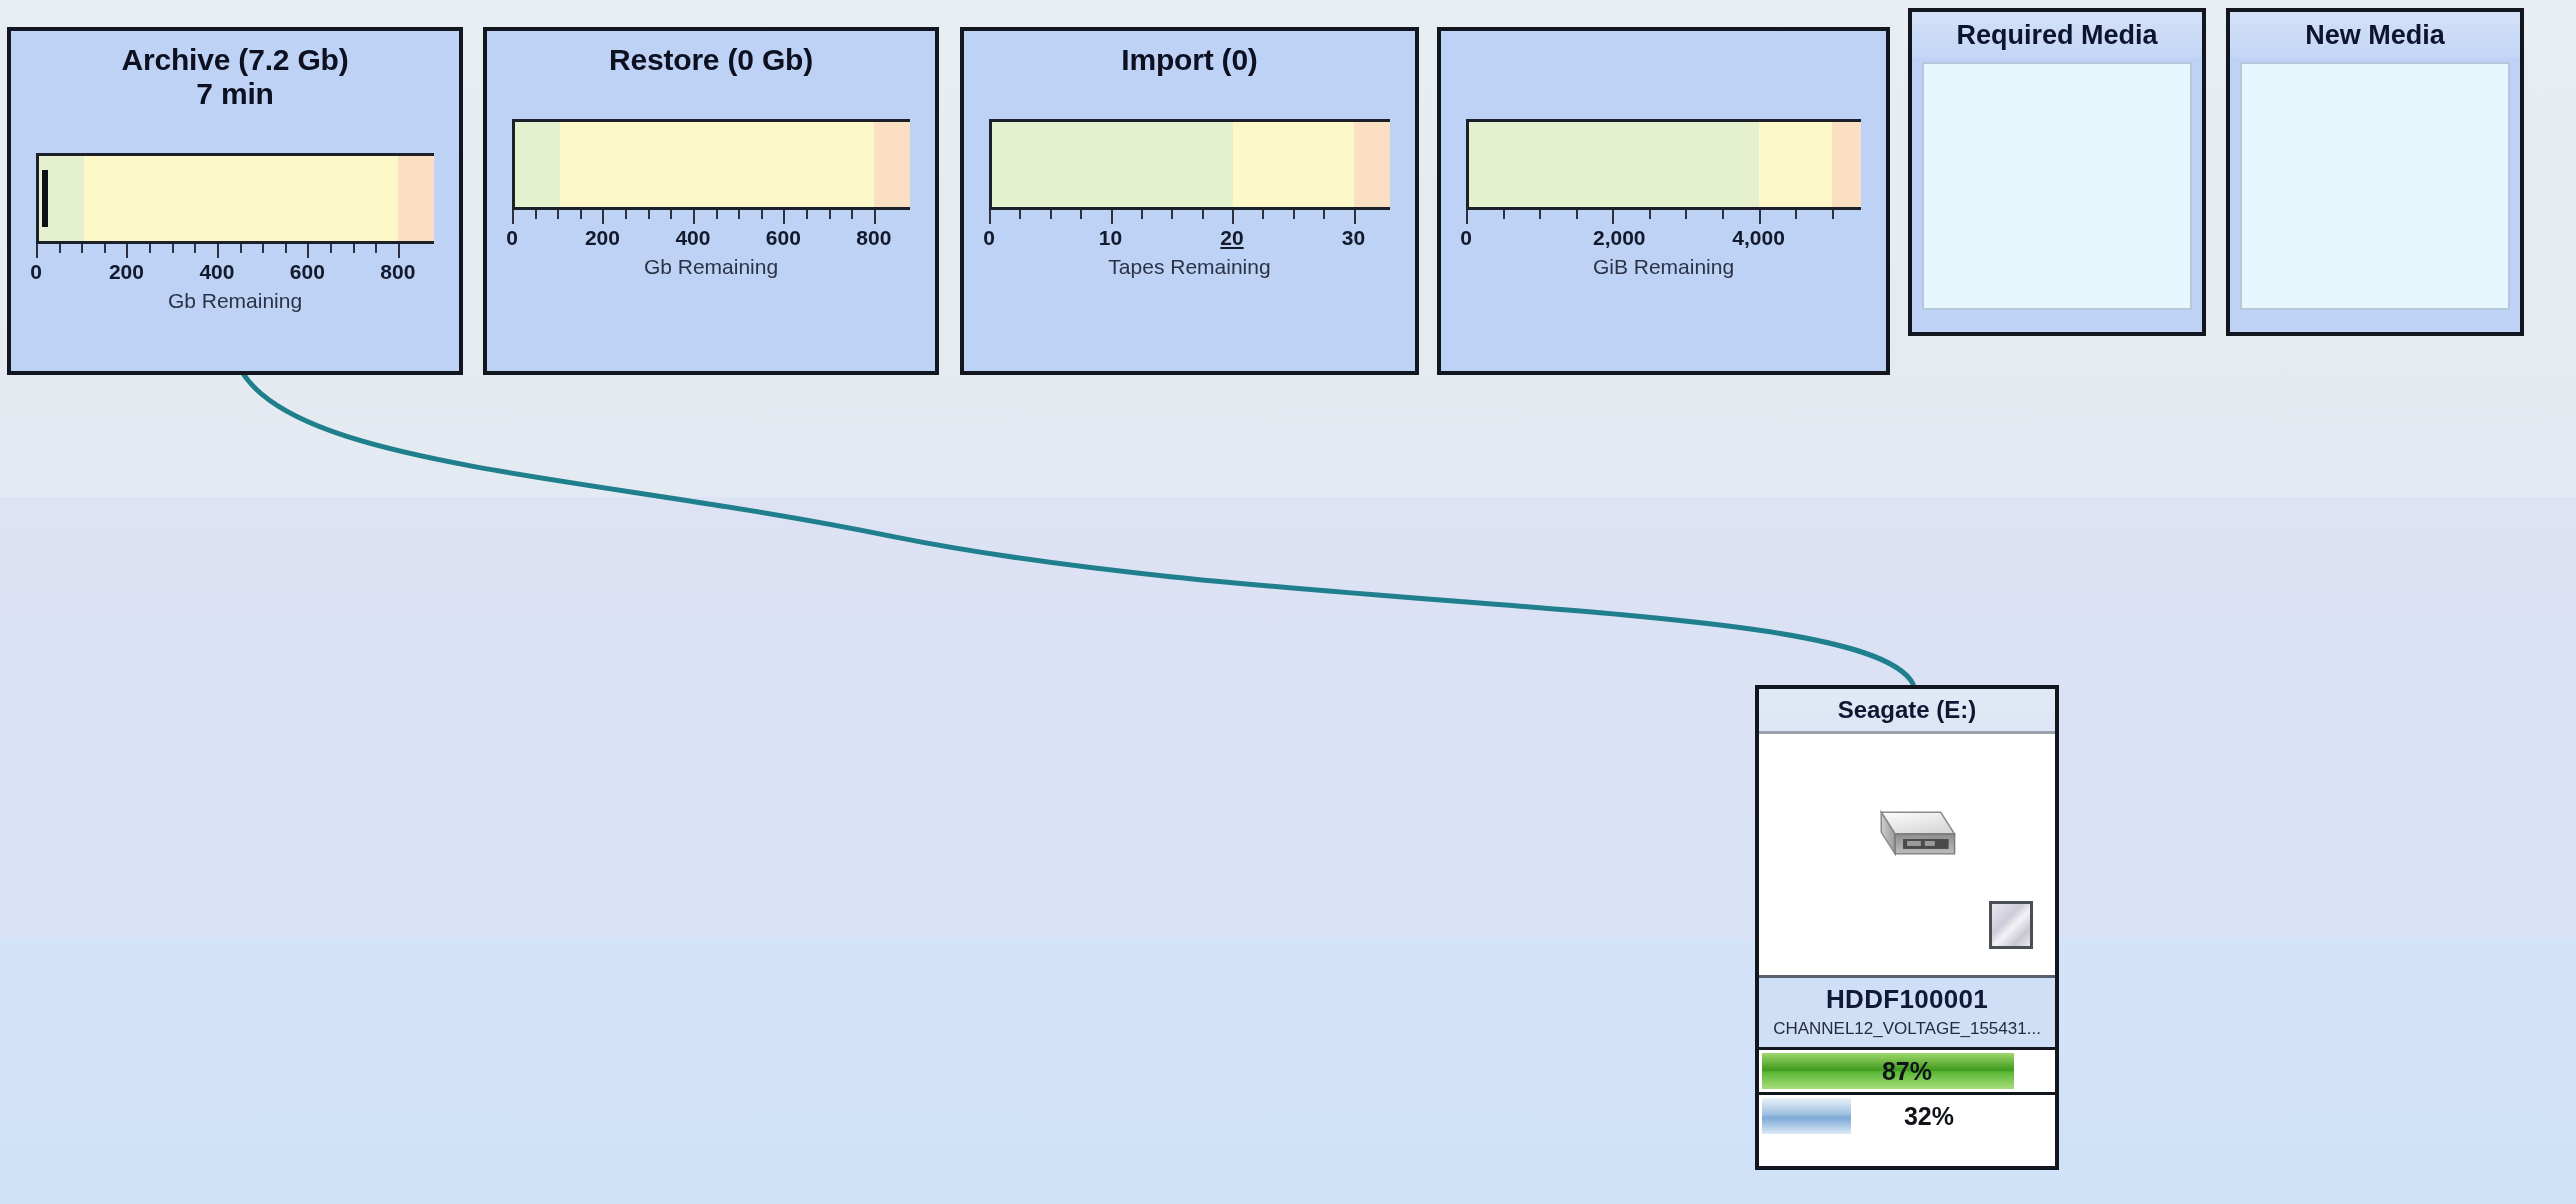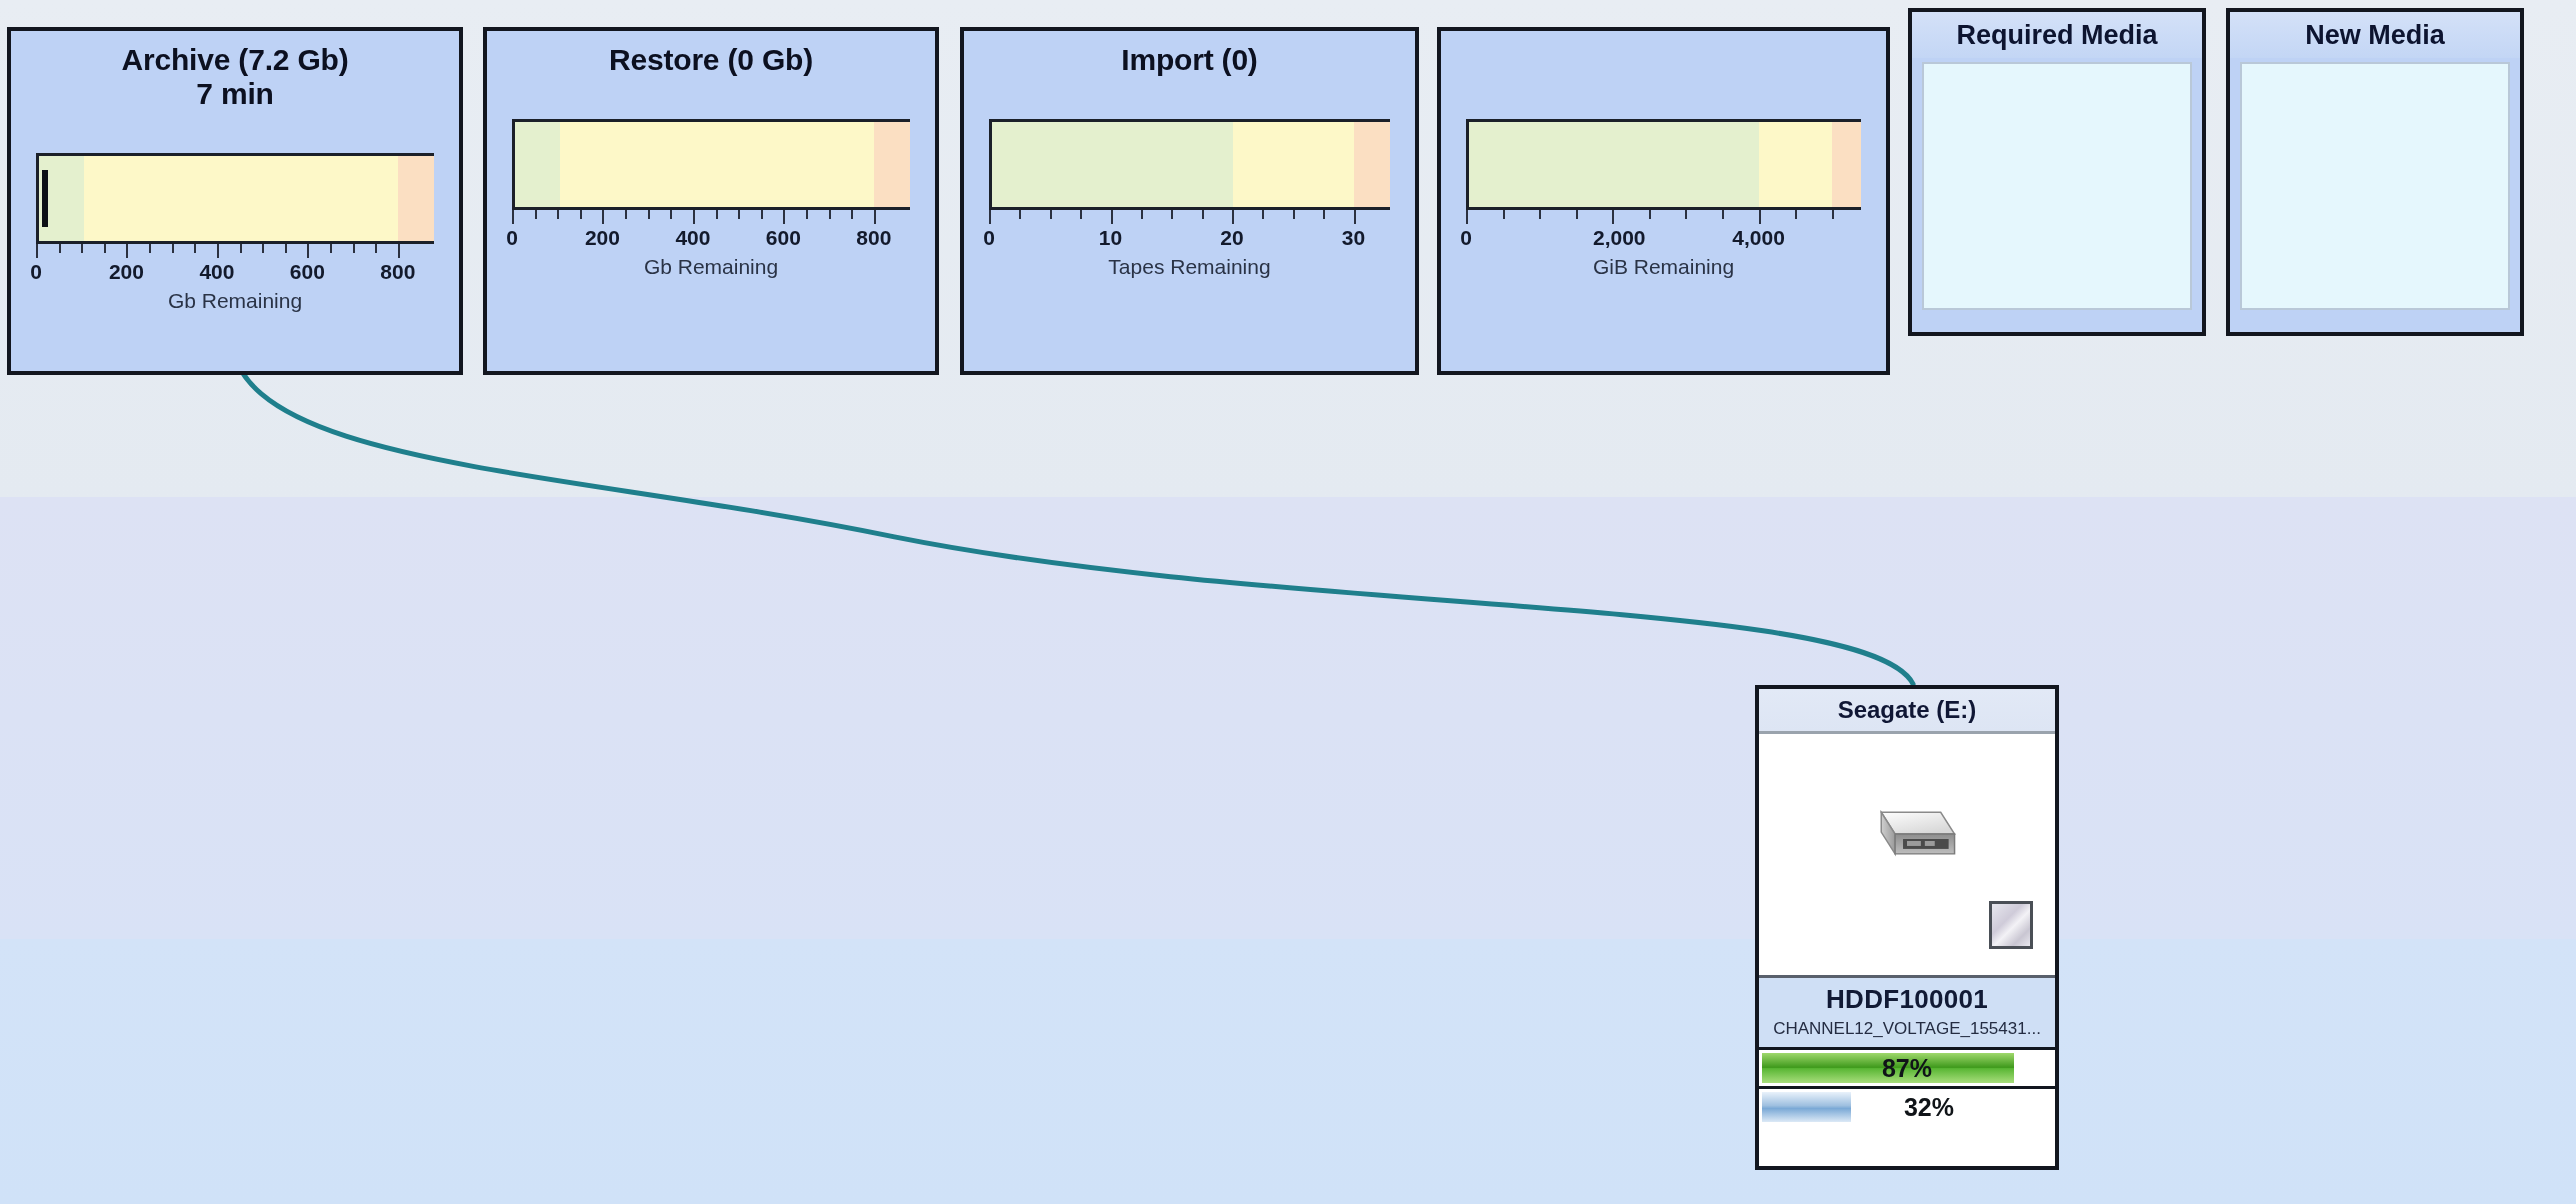--- a/index.html
+++ b/index.html
@@ -96,21 +96,21 @@
     background:#cfdff5;border-top:3px solid #59606c;padding:6px 4px 8px;
   }
   .dev-name{
     text-align:center;font-size:26px;font-weight:bold;color:#111a35;letter-spacing:0.3px;
   }
   .dev-sub{
     text-align:center;font-size:17px;color:#242c42;margin-top:4px;
     white-space:nowrap;overflow:hidden;
   }
   .bar-row{
-    position:relative;height:39px;background:#ffffff;
+    position:relative;height:45px;background:#ffffff;
     border-top:3px solid #11161f;box-sizing:border-box;padding-left:37px;
   }
   .bar-fill{position:absolute;left:3px;top:3px;bottom:3px;}
   .bar-fill.green{
     background:linear-gradient(#9fd86c,#3f9a1c 48%,#59b634 52%,#a8de7c);
   }
   .bar-fill.blue{
     background:linear-gradient(#e9f2fb,#9fc0e0 45%,#7ba9d6 55%,#dce9f6);
   }
   .bar-text{
@@ -231,21 +231,21 @@
         <div class="tick" style="left: 53.0303%;"></div>
         <div class="tick major" style="left: 60.6061%;"></div>
         <div class="tick" style="left: 68.1818%;"></div>
         <div class="tick" style="left: 75.7576%;"></div>
         <div class="tick" style="left: 83.3333%;"></div>
         <div class="tick major" style="left: 90.9091%;"></div>
       </div>
       <div class="axis-nums">
         <div class="axis-num" style="left: 0%;">0</div>
         <div class="axis-num" style="left: 30.303%;">10</div>
-        <div class="axis-num" style="left: 60.6061%;">20</div>
+        <div class="axis-num" style="left: 60.6061%; text-decoration: underline;">20</div>
         <div class="axis-num" style="left: 90.9091%;">30</div>
       </div>
       <div class="axis-label">Tapes Remaining</div>
     </div>
 </div>
 
 <div class="gauge-panel" id="panel-editdelete" style="left:1437px;width:453px;">
   <div class="gauge-sub"></div>
   <div class="plot-wrap" style="left:25px;right:25px;top:88px;">
       <div class="plot-box">

